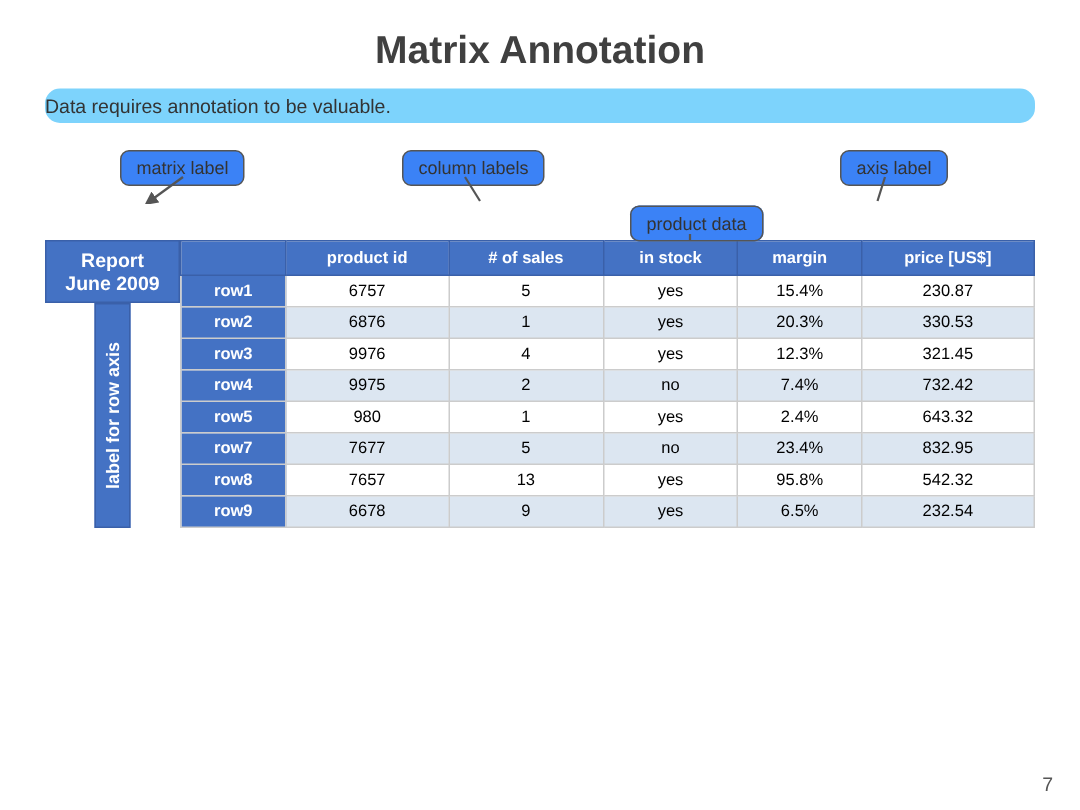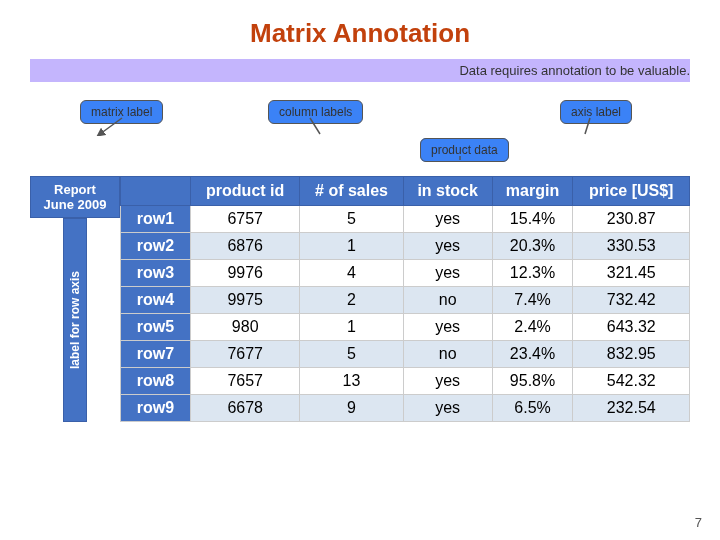--- a/index.html
+++ b/index.html
@@ -14,47 +14,48 @@
     .page {
       width: 720px;
       height: 540px;
       padding: 18px 30px 18px 30px;
       position: relative;
     }
     h1 {
       text-align: center;
       font-size: 26px;
       font-weight: bold;
-      color: #c2410c;
+      color: #404040;
       margin-bottom: 10px;
     }
     .subtitle-bar {
-      background: #c4b5fd;
-      text-align: right;
+      background: #7dd3fc;
+      text-align: left;
       font-size: 13px;
       color: #333;
       padding: 4px 0;
       margin-bottom: 10px;
+      border-radius: 10px;
     }
     .label-bubble {
       border: 1.5px solid #555;
       border-radius: 6px;
       padding: 4px 10px;
       font-size: 12px;
       color: #333;
       background: #3b82f6;
       white-space: nowrap;
     }
     .table-wrapper {
       flex: 1;
     }
     table {
       border-collapse: collapse;
       width: 100%;
-      font-size: 16px;
+      font-size: 11px;
     }
     .col-header-row th {
       background: #4472c4;
       color: #fff;
       text-align: center;
       padding: 5px 8px;
       font-weight: bold;
       border: 1px solid #3a60a9;
     }
     .col-header-row th:first-child {
@@ -153,21 +154,21 @@
 
       <line x1="560" y1="26" x2="555" y2="42" stroke="#555" stroke-width="1.5"></line>
       <defs>
         <marker id="arr" markerWidth="6" markerHeight="6" refX="3" refY="3" orient="auto">
           <path d="M0,0 L6,3 L0,6 Z" fill="#555"></path>
         </marker>
       </defs>
     </svg>
   </div>
 
-  <div style="position:relative; height:20px; margin-bottom:16px;">
+  <div style="position:relative; height:20px; margin-bottom:0;">
     <div style="position:absolute; left:390px; top:0;">
       <span class="label-bubble">product data</span>
     </div>
     <svg style="position:absolute;top:0;left:0;width:720px;height:20px;">
       <line x1="430" y1="16" x2="430" y2="20" stroke="#555" stroke-width="1.5"></line>
     </svg>
   </div>
 
   <div class="side-and-table">
 

